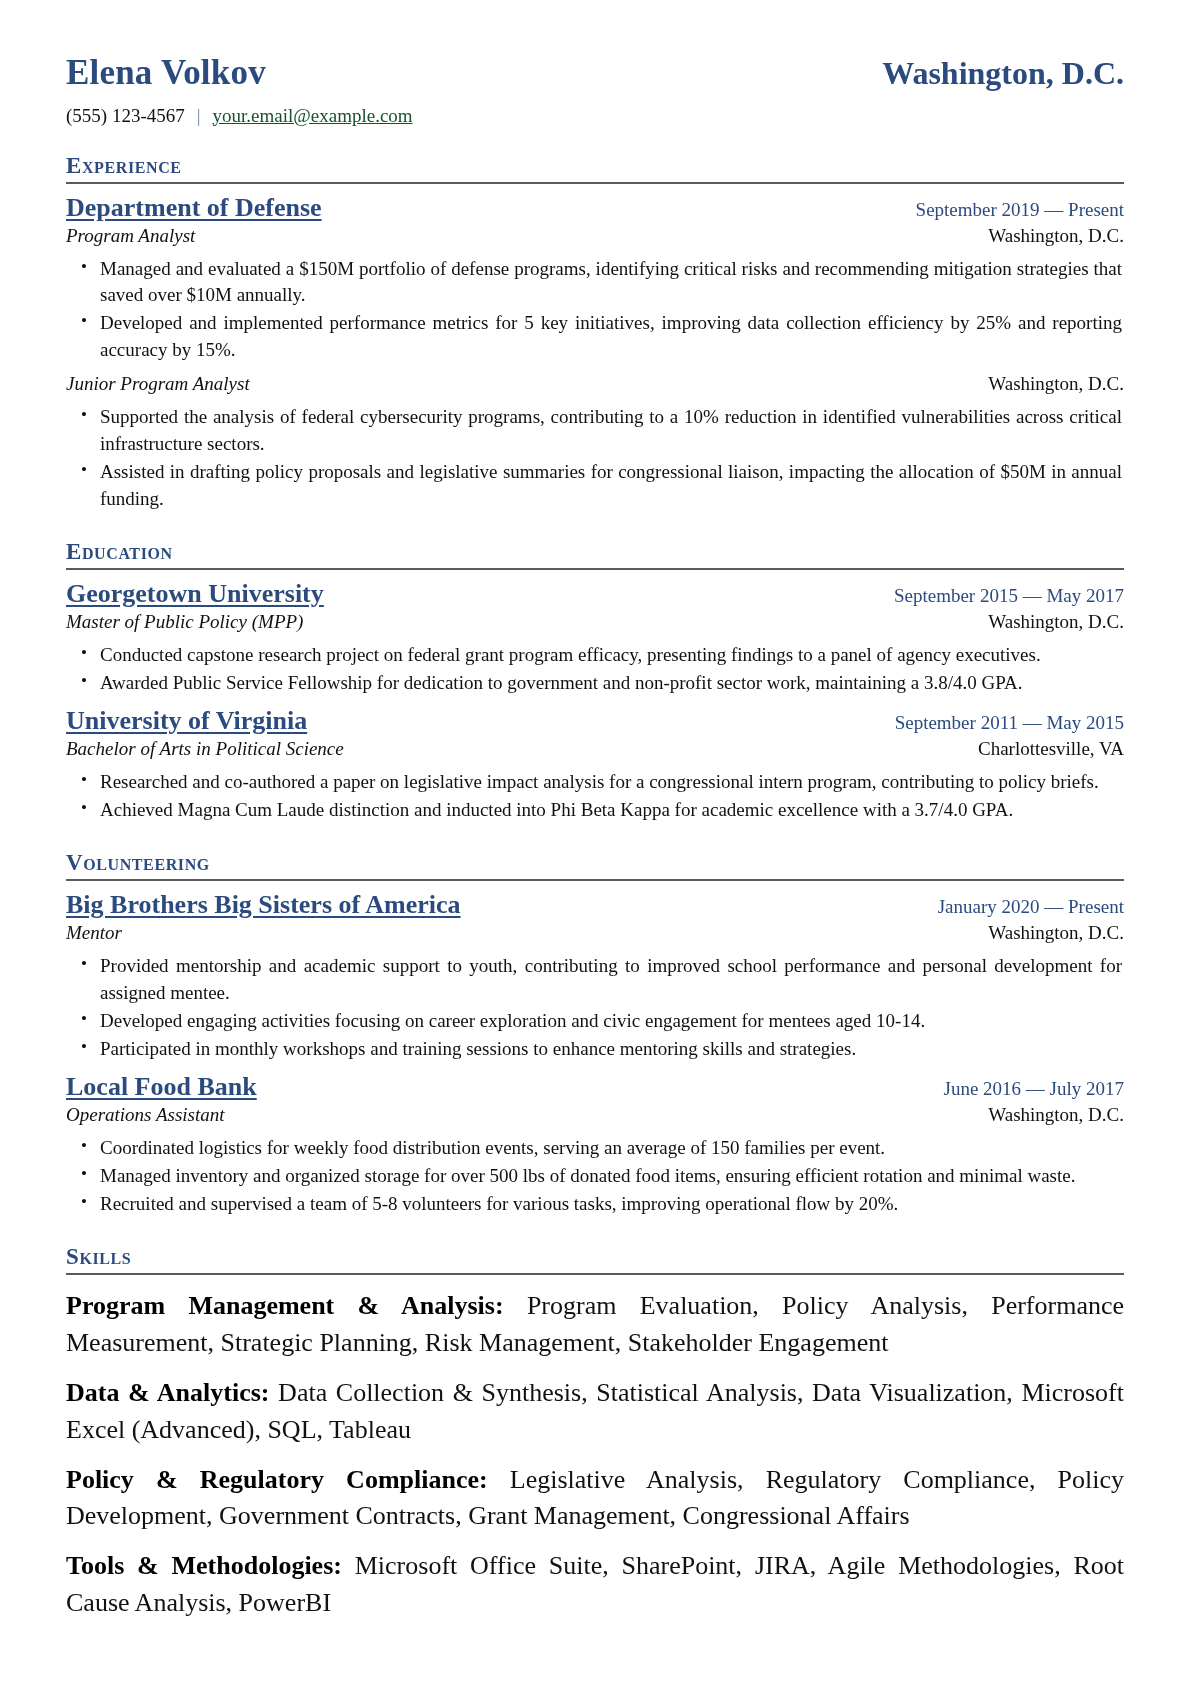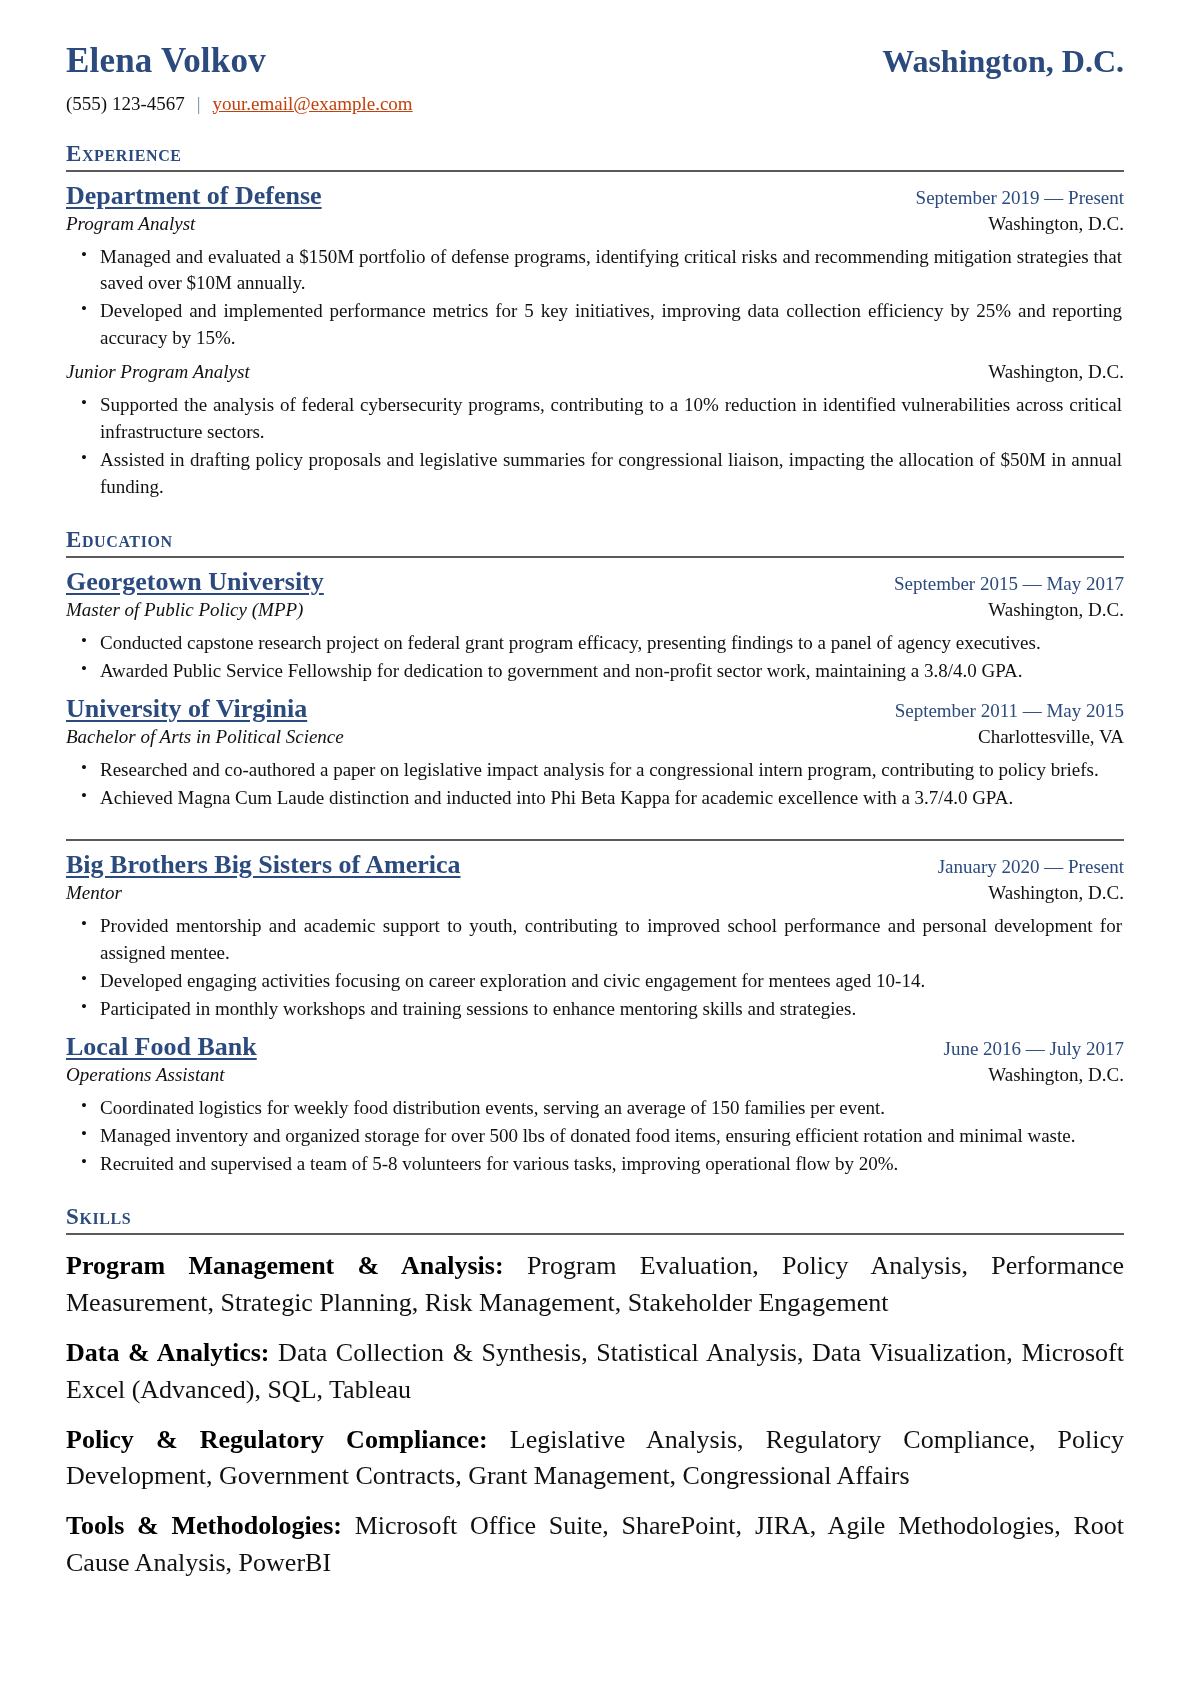--- a/index.html
+++ b/index.html
@@ -10,21 +10,21 @@
   }
   body {
     width: 1190px;
     min-height: 1683px;
     font-family: "Liberation Serif", "DejaVu Serif", serif;
     color: #000000;
   }
   .page {
     width: 1190px;
     min-height: 1683px;
-    padding: 32px 66px 40px 66px;
+    padding: 44px 66px 40px 66px;
     background: #ffffff;
   }
 
   
   .header-row {
     display: flex;
     align-items: baseline;
     justify-content: space-between;
     margin-top: 10px;
   }
@@ -49,21 +49,21 @@
     align-items: baseline;
     gap: 0px;
   }
   .contact-phone { color: #111111; }
   .contact-sep {
     color: #7a8aa3;
     padding: 0 12px;
     font-size: 19px;
   }
   .contact-email {
-    color: #c2410c;
+    color: #14532d;
     text-decoration: underline;
     text-align: right;
   }
 
   
   .section { margin-top: 27px; }
   .section-title {
     font-size: 23px;
     font-weight: bold;
     color: #2b4a7e;
@@ -235,20 +235,21 @@
         <ul class="bullets">
           <li>Researched and co-authored a paper on legislative impact analysis for a congressional intern program, contributing to policy briefs.</li>
           <li>Achieved Magna Cum Laude distinction and inducted into Phi Beta Kappa for academic excellence with a 3.7/4.0 GPA.</li>
         </ul>
       </div>
 
     </div>
   </div>
 
   <div class="section">
+    <div class="section-title">Volunteering</div>
     <div class="section-rule"></div>
     <div>
 
       <div class="entry">
         <div class="entry-row">
           <span class="entry-org">Big Brothers Big Sisters of America</span>
           <span class="entry-date">January 2020 — Present</span>
         </div>
         <div class="entry-row2">
           <span class="entry-role">Mentor</span>

